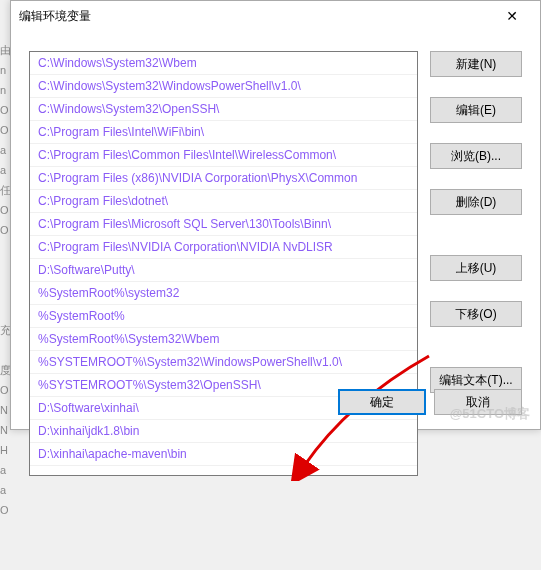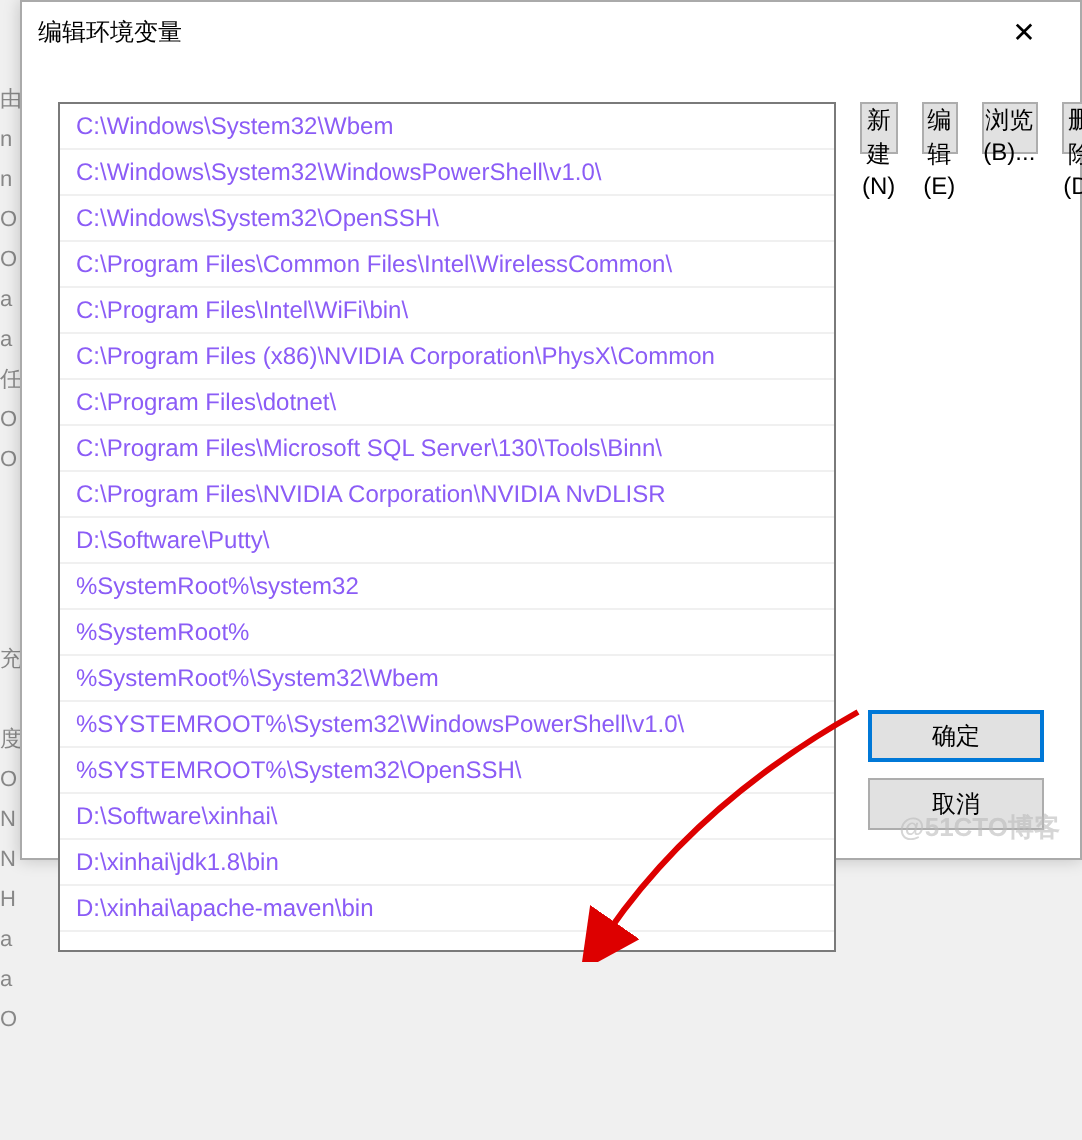--- a/index.html
+++ b/index.html
@@ -72,39 +72,39 @@
       font-size: 12px;
       line-height: 16px;
       border-bottom: 1px solid #f0f0f0;
       white-space: nowrap;
       overflow: hidden;
       color: #8b5cf6;
     }
     .side-buttons {
       width: 92px;
       display: flex;
+      flex-direction: column;
       gap: 6px;
     }
     .btn {
       height: 26px;
       border: 1px solid #adadad;
       background: #e1e1e1;
       font-size: 12px;
       cursor: pointer;
       font-family: inherit;
     }
     .spacer-sm { height: 8px; }
     .spacer-lg { height: 28px; }
     .footer {
       position: absolute;
       bottom: 14px;
       right: 18px;
       display: flex;
       gap: 8px;
-      flex-direction: column;
     }
     .footer .btn { width: 88px; }
     .btn.primary { border: 2px solid #0078d7; background: #e1e1e1; }
     .arrow {
       position: absolute;
       pointer-events: none;
     }
     .watermark {
       position: absolute;
       bottom: 6px;
@@ -128,22 +128,22 @@
       <span>✕</span>
     </div>
   </div>
 
   <div class="content">
     <div class="list-container">
       <div class="listbox">
         <div class="list-item">C:\Windows\System32\Wbem</div>
         <div class="list-item">C:\Windows\System32\WindowsPowerShell\v1.0\</div>
         <div class="list-item">C:\Windows\System32\OpenSSH\</div>
+        <div class="list-item">C:\Program Files\Intel\WiFi\bin\</div>
         <div class="list-item">C:\Program Files\Common Files\Intel\WirelessCommon\</div>
-        <div class="list-item">C:\Program Files\Intel\WiFi\bin\</div>
         <div class="list-item">C:\Program Files (x86)\NVIDIA Corporation\PhysX\Common</div>
         <div class="list-item">C:\Program Files\dotnet\</div>
         <div class="list-item">C:\Program Files\Microsoft SQL Server\130\Tools\Binn\</div>
         <div class="list-item">C:\Program Files\NVIDIA Corporation\NVIDIA NvDLISR</div>
         <div class="list-item">D:\Software\Putty\</div>
         <div class="list-item">%SystemRoot%\system32</div>
         <div class="list-item">%SystemRoot%</div>
         <div class="list-item">%SystemRoot%\System32\Wbem</div>
         <div class="list-item">%SYSTEMROOT%\System32\WindowsPowerShell\v1.0\</div>
         <div class="list-item">%SYSTEMROOT%\System32\OpenSSH\</div>

